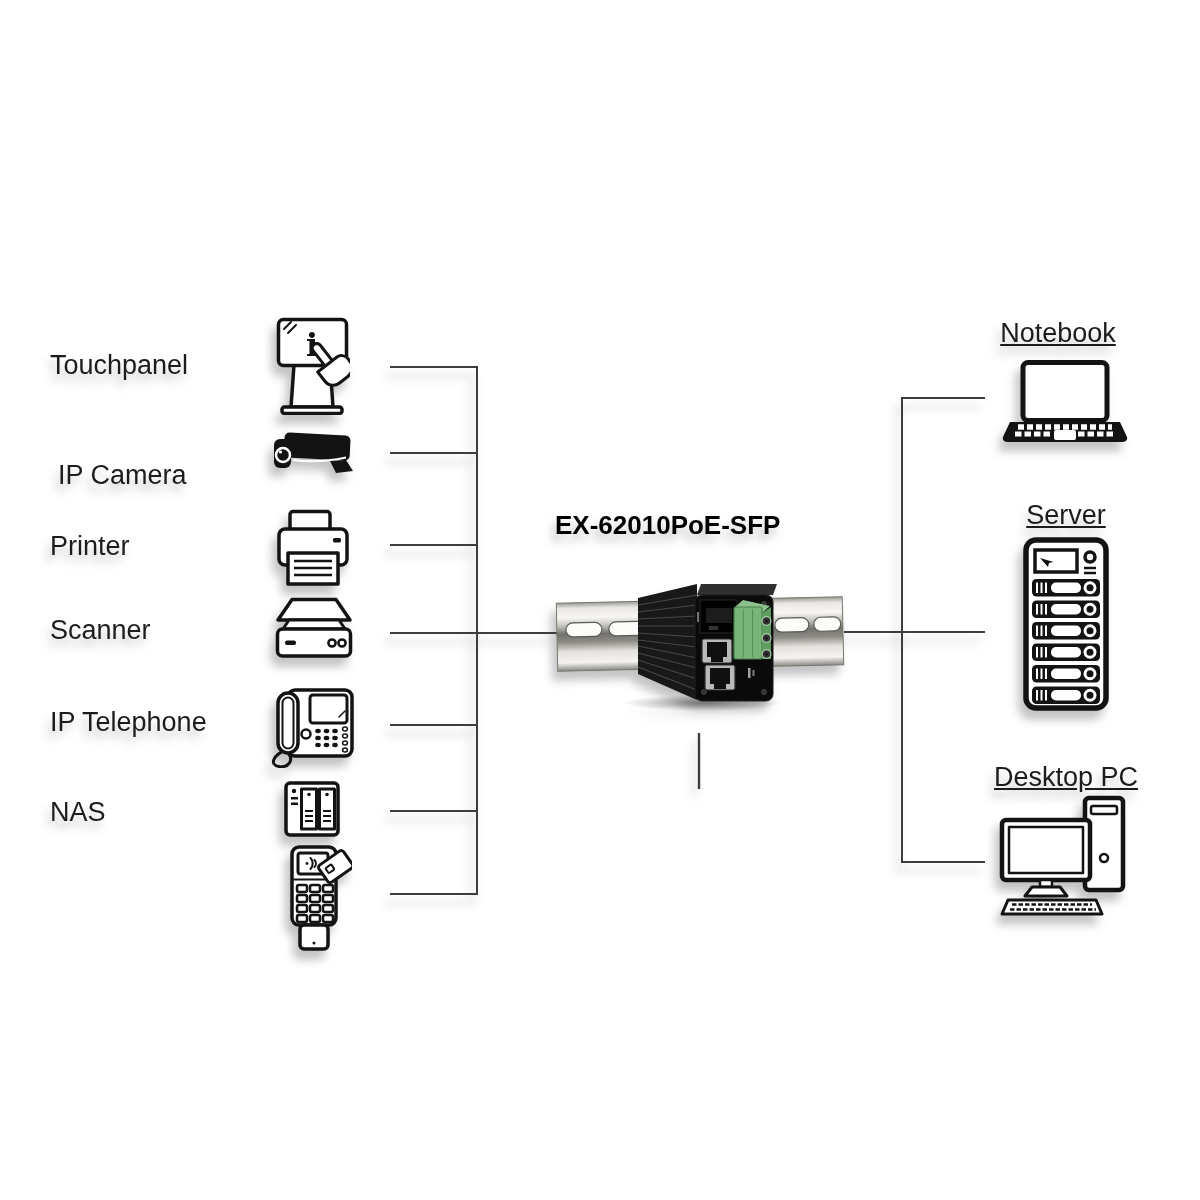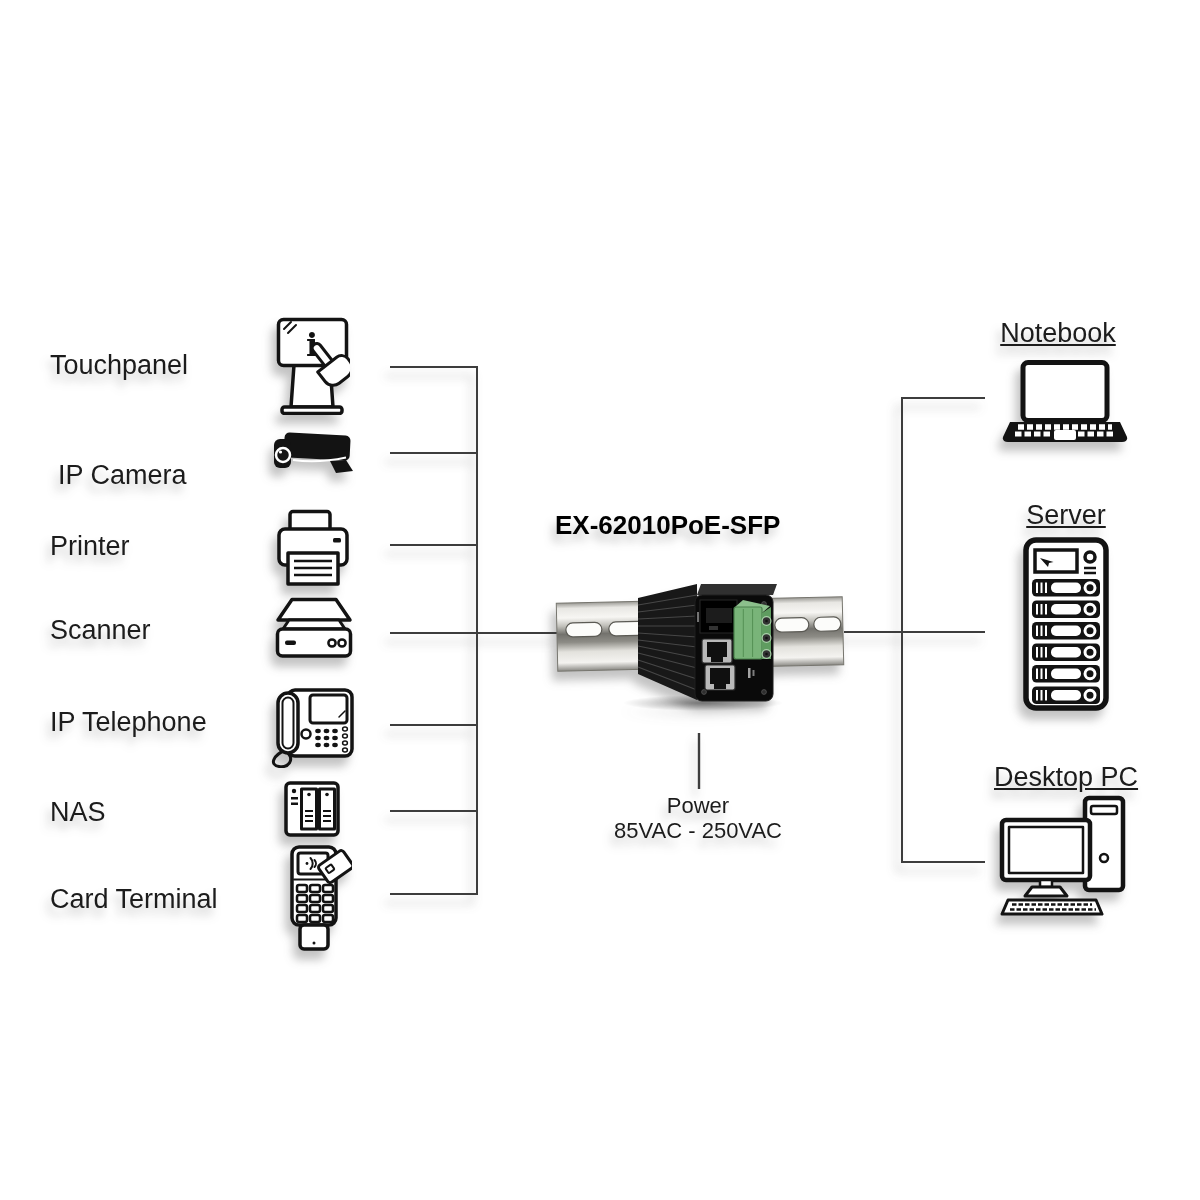--- a/index.html
+++ b/index.html
@@ -117,32 +117,27 @@
             <circle cx="766.5" cy="654" r="1.3"></circle>
         </g>
       </g>
     </g>
   </svg>
 
   <div class="abs title sticker-soft" style="left:555px;top:510px;width:290px;">EX-62010PoE-SFP</div>
   <svg class="abs sticker-soft" style="left:690px;top:731px;" width="18" height="60" viewBox="0 0 18 60">
     <line x1="9" y1="2" x2="9" y2="58" stroke="#3d3d3d" stroke-width="2.4"></line>
   </svg>
-  <div class="abs power sticker-soft" style="left:598px;top:793px;width:200px;">
-    <div>Power</div>
-    <div>85VAC - 250VAC</div>
-  </div>
 
   <div class="abs label sticker-soft" style="left:50px;top:347px;">Touchpanel</div>
   <div class="abs label sticker-soft" style="left:58px;top:437px;margin-top:20px;">IP Camera</div>
   <div class="abs label sticker-soft" style="left:50px;top:528px;">Printer</div>
   <div class="abs label sticker-soft" style="left:50px;top:612px;">Scanner</div>
   <div class="abs label sticker-soft" style="left:50px;top:704px;">IP Telephone</div>
   <div class="abs label sticker-soft" style="left:50px;top:794px;">NAS</div>
-  <div class="abs label sticker-soft" style="left:50px;top:881px;">Card Terminal</div>
 
   <div class="abs label center sticker-soft" style="left:998px;top:315px;width:120px;">Notebook</div>
   <div class="abs label center sticker-soft" style="left:1023px;top:497px;width:86px;">Server</div>
   <div class="abs label center sticker-soft" style="left:994px;top:759px;width:130px;">Desktop PC</div>
 
   <svg class="abs sticker" style="left:276px;top:317px;" width="74" height="98" viewBox="0 0 74 98" fill="none" stroke="#131313" stroke-width="3.5" stroke-linejoin="round" stroke-linecap="round">
     <path d="M18 48 L15 90 H57 L54 48 Z" fill="#fff"></path>
     <rect x="6" y="90" width="60" height="6.5" rx="2.5" fill="#fff"></rect>
     <rect x="2.5" y="2.5" width="68" height="46" rx="5" fill="#fff"></rect>
     <path d="M8 12 L15 5 M12 16 L20 8" stroke-width="2"></path>

